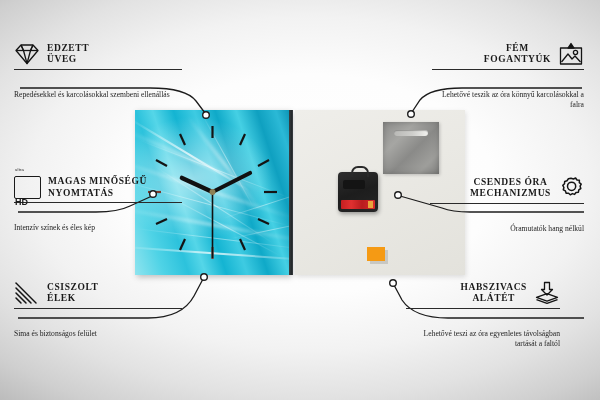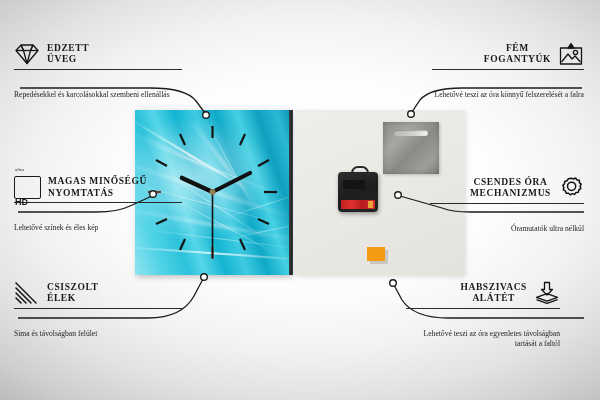--- a/index.html
+++ b/index.html
@@ -374,63 +374,63 @@
       <span class="hdbox">
         <span class="ultra">ultra</span>
         <span class="hd">HD</span>
       </span>
       <span class="titles">
         <span>MAGAS MINŐSÉGŰ</span><br>
         <span>NYOMTATÁS</span>
       </span>
     </div>
     <div class="rule"></div>
-    <div class="desc">Lehetővé színek és éles kép</div>
+    <div class="desc">Intenzív színek és éles kép</div>
   </div>
 
   <div class="feature" id="f-edges">
     <div class="head">
       <span class="icon">
         <svg width="26" height="24" viewBox="0 0 26 24">
           <g stroke="#141414" stroke-width="1.5" stroke-linecap="round">
             <line x1="2" y1="2" x2="22" y2="22"></line>
             <line x1="2" y1="7" x2="17" y2="22"></line>
             <line x1="2" y1="12" x2="12" y2="22"></line>
             <line x1="2" y1="17" x2="7" y2="22"></line>
           </g>
         </svg>
       </span>
       <span class="titles">
         <span>CSISZOLT</span><br>
         <span>ÉLEK</span>
       </span>
     </div>
     <div class="rule"></div>
-    <div class="desc">Sima és távolságban felület</div>
+    <div class="desc">Sima és biztonságos felület</div>
   </div>
 
   <div class="feature right" id="f-handles">
     <div class="head">
       <span class="icon">
         <svg width="26" height="24" viewBox="0 0 26 24">
           <g fill="none" stroke="#141414" stroke-width="1.3" stroke-linejoin="round">
             <path d="M13 1.5 L10 6 L16 6 Z" fill="#141414"></path>
             <rect x="2.5" y="6" width="21" height="16"></rect>
             <path d="M3.5 20 L10 12 L14 17 L17 14 L22.5 20"></path>
             <circle cx="17.5" cy="10.5" r="2.1"></circle>
           </g>
         </svg>
       </span>
       <span class="titles">
         <span>FÉM</span><br>
         <span>FOGANTYÚK</span>
       </span>
     </div>
     <div class="rule"></div>
-    <div class="desc">Lehetővé teszi az óra könnyű felszerelését a falra</div>
+    <div class="desc">Lehetővé teszik az óra könnyű karcolásokkal a falra</div>
   </div>
 
   <div class="feature right" id="f-quiet">
     <div class="head">
       <span class="icon">
         <svg width="26" height="24" viewBox="0 0 26 24">
           <g fill="none" stroke="#141414" stroke-width="1.5" stroke-linejoin="round">
             <path d="M13 2.2 L15.4 3.0 L17.6 2.0 L19.0 4.0 L21.4 4.2 L21.3 6.6
                      L23.2 8.1 L22.1 10.2 L22.8 12.5 L20.8 13.8 L20.4 16.2
                      L18.0 16.5 L16.6 18.4 L14.4 17.6 L12.3 18.8 L10.6 17.2
@@ -439,21 +439,21 @@
             <circle cx="13.6" cy="10.3" r="4.1"></circle>
           </g>
         </svg>
       </span>
       <span class="titles">
         <span>CSENDES ÓRA</span><br>
         <span>MECHANIZMUS</span>
       </span>
     </div>
     <div class="rule"></div>
-    <div class="desc">Óramutatók ultra nélkül</div>
+    <div class="desc">Óramutatók hang nélkül</div>
   </div>
 
   <div class="feature right" id="f-foam">
     <div class="head">
       <span class="icon">
         <svg width="26" height="24" viewBox="0 0 26 24">
           <g fill="none" stroke="#141414" stroke-width="1.3" stroke-linejoin="round">
             <path d="M10.5 1.5 L15.5 1.5 L15.5 8.5 L18.5 8.5 L13 14 L7.5 8.5 L10.5 8.5 Z"></path>
             <path d="M13 12.6 L23.5 16.4 L13 20.2 L2.5 16.4 Z"></path>
             <path d="M2.5 18.6 L13 22.4 L23.5 18.6"></path>

